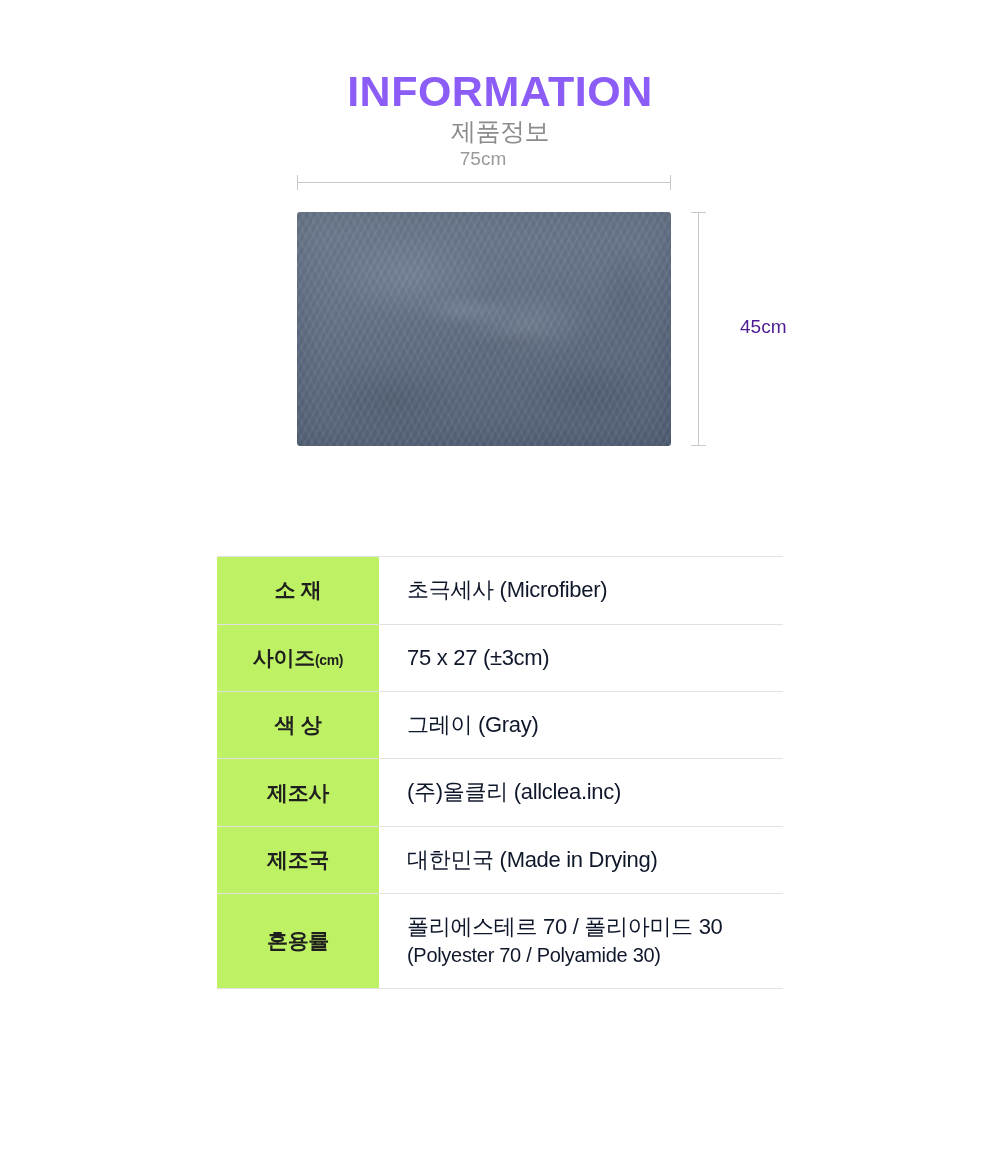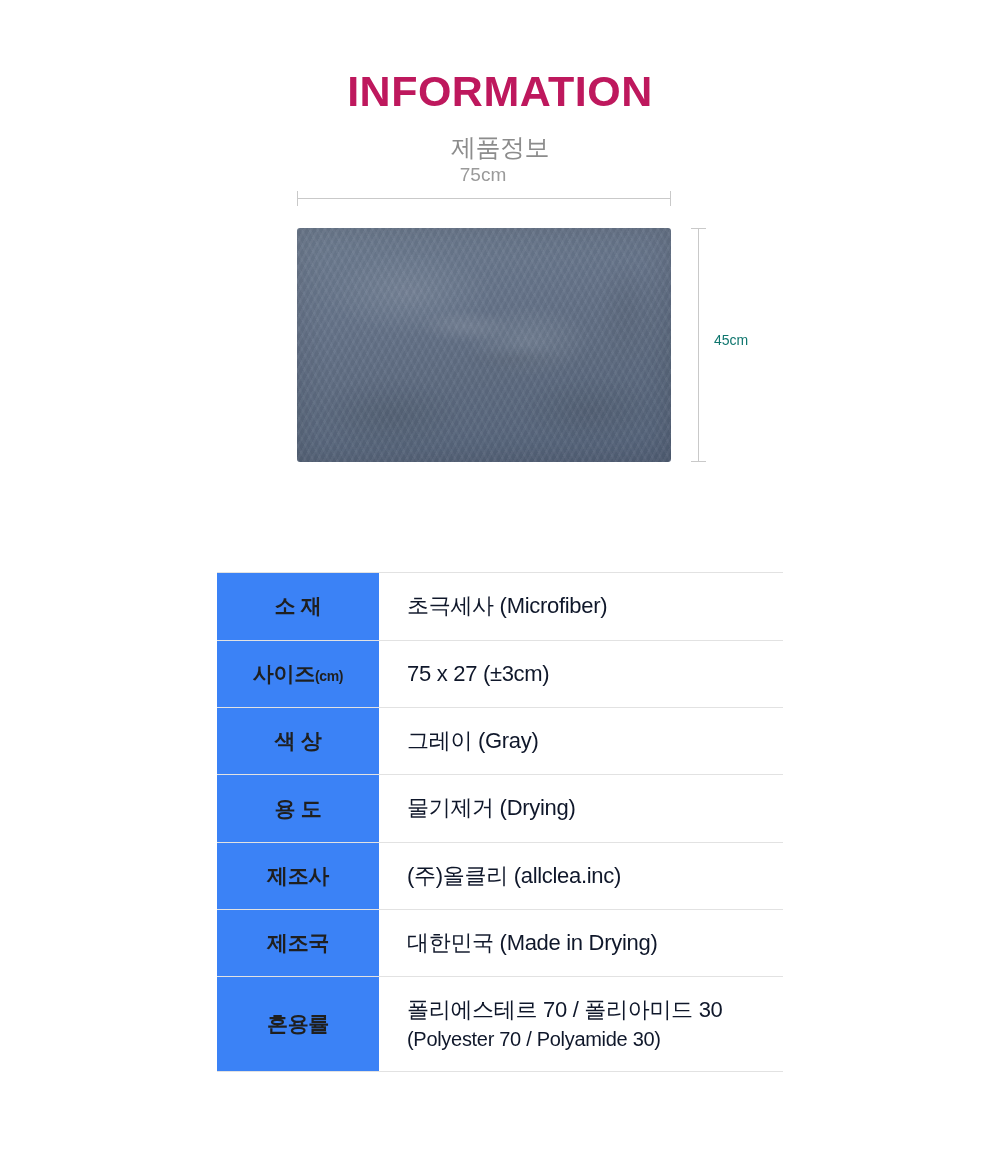--- a/index.html
+++ b/index.html
@@ -18,25 +18,24 @@
 
   
   .header {
     text-align: center;
     padding-top: 68px;
   }
   .header .title {
     font-size: 43px;
     font-weight: bold;
     letter-spacing: 0.5px;
-    color: #be185d;
+    color: #8b5cf6;
     line-height: 1.1;
   }
   .header .subtitle {
-    margin-top: 16px;
     font-size: 25px;
     color: #8c8c8c;
     font-weight: normal;
     letter-spacing: -0.5px;
   }
 
   
   .diagram {
     position: relative;
     width: 1000px;
@@ -85,24 +84,24 @@
     position: absolute;
     left: 691px;
     width: 15px;
     height: 1px;
     background: #c9c9c9;
   }
   .meas-right-cap-t { top: 64px; }
   .meas-right-cap-b { top: 297px; }
   .meas-right-label {
     position: absolute;
-    left: 714px;
+    left: 740px;
     top: 168px;
-    font-size: 14px;
-    color: #0f766e;
+    font-size: 19px;
+    color: #4c1d95;
   }
 
   
   .towel {
     position: absolute;
     left: 297px;
     top: 64px;
     width: 374px;
     height: 234px;
     border-radius: 3px;
@@ -142,21 +141,21 @@
     table-layout: fixed;
   }
   .spec-table tr {
     border-bottom: 1px solid #e2e2e2;
   }
   .spec-table tr:first-child {
     border-top: 1px solid #e2e2e2;
   }
   .spec-table th {
     width: 162px;
-    background: #3b82f6;
+    background: #bef264;
     font-size: 21px;
     font-weight: bold;
     color: #1f1f1f;
     text-align: center;
     padding: 18px 0;
     letter-spacing: -0.3px;
     vertical-align: middle;
   }
   .spec-table th .unit {
     font-size: 14px;
@@ -205,24 +204,20 @@
     </tr>
     <tr>
       <th><span>사이즈</span><span class="unit">(cm)</span></th>
       <td><span>75 x 27 (±3cm)</span></td>
     </tr>
     <tr>
       <th><span>색  상</span></th>
       <td><span>그레이 (Gray)</span></td>
     </tr>
     <tr>
-      <th><span>용  도</span></th>
-      <td><span>물기제거 (Drying)</span></td>
-    </tr>
-    <tr>
       <th><span>제조사</span></th>
       <td><span>(주)올클리 (allclea.inc)</span></td>
     </tr>
     <tr>
       <th><span>제조국</span></th>
       <td><span>대한민국 (Made in Drying)</span></td>
     </tr>
     <tr>
       <th><span>혼용률</span></th>
       <td>

